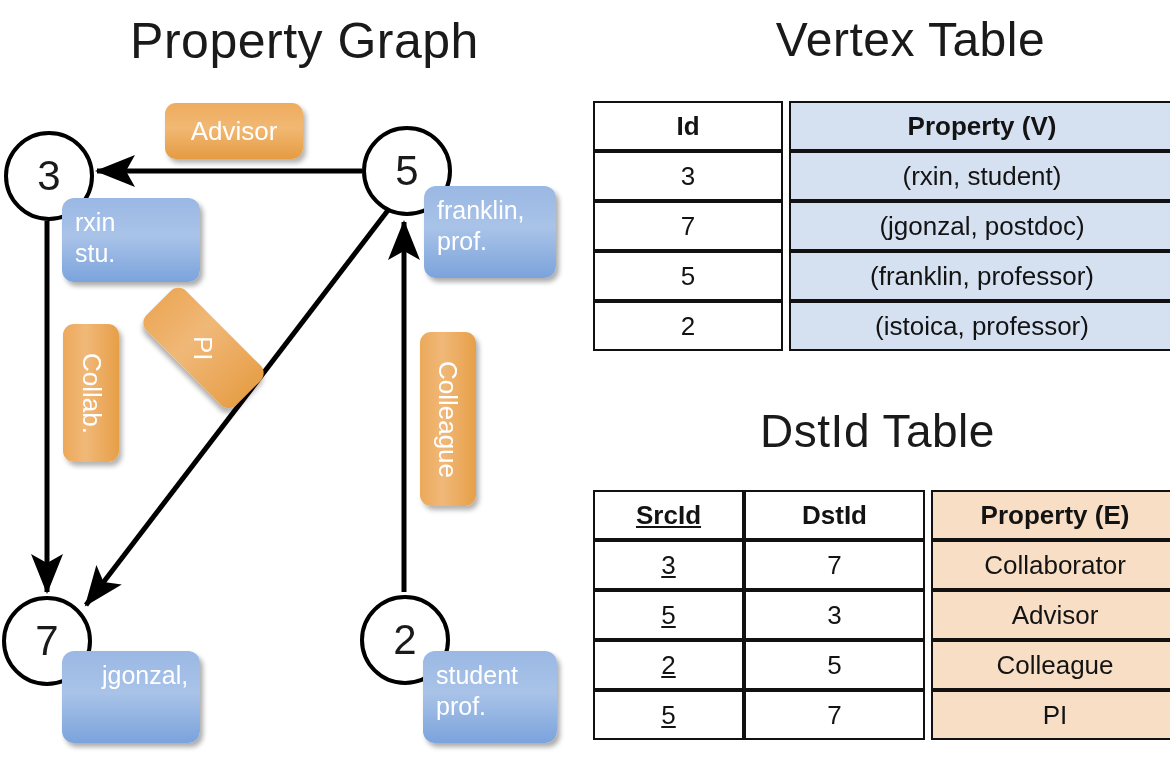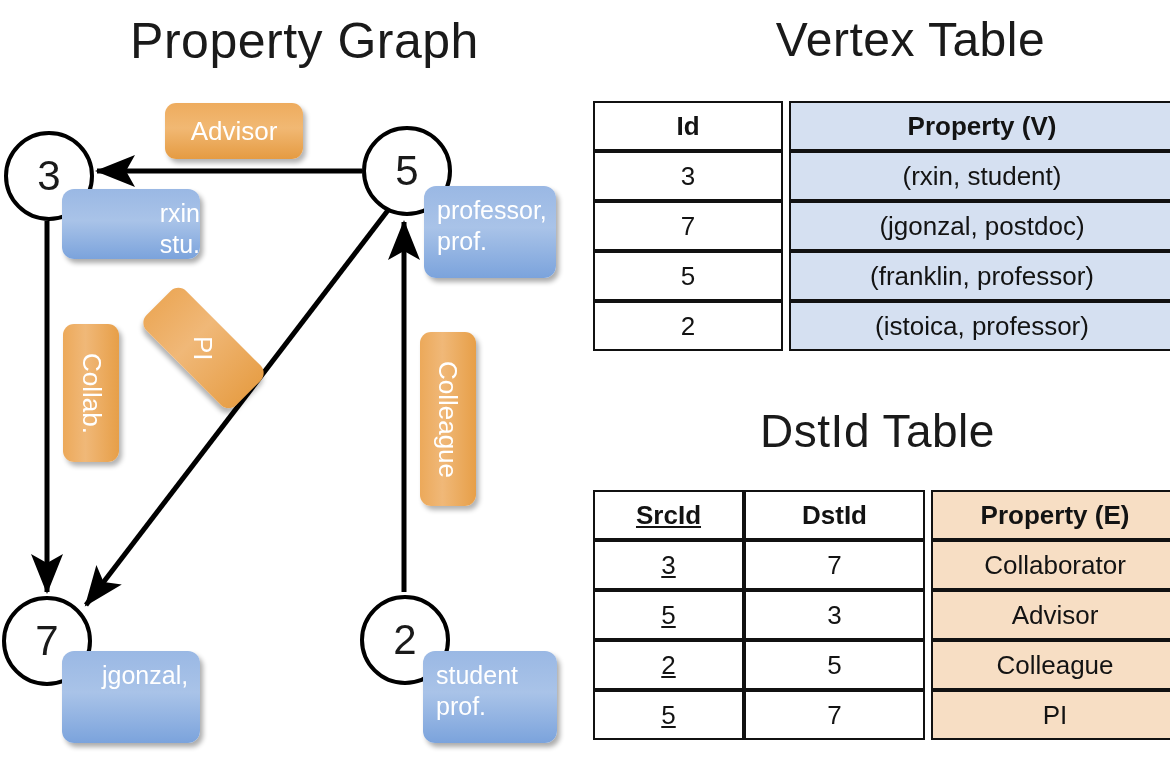--- a/index.html
+++ b/index.html
@@ -85,21 +85,21 @@
     background: linear-gradient(to bottom, #9ab8e4 0%, #a9c3e8 45%, #7ba3dc 100%);
     box-shadow: 3px 4px 5px rgba(0,0,0,0.33);
     color: #ffffff;
     font-size: 25px;
     font-weight: 300;
     line-height: 1.22;
     padding: 9px 0 0 13px;
     box-sizing: border-box;
     z-index: 4;
   }
-  #prop-box-rxin     { left: 62px;  top: 189px; width: 138px; height: 70px; text-align: right; }
+  #prop-box-rxin     { left: 62px;  top: 198px; width: 138px; height: 84px; }
   #prop-box-franklin { left: 424px; top: 186px; width: 132px; height: 92px; }
   #prop-box-jgonzal  { left: 62px;  top: 651px; width: 138px; height: 92px; padding-left: 40px; }
   #prop-box-istoica  { left: 423px; top: 651px; width: 134px; height: 92px; }
 
   
   .edge-prop-box {
     position: absolute;
     border-radius: 11px;
     background: linear-gradient(to right, #eca95a 0%, #f0b878 40%, #e79f48 100%);
     box-shadow: 3px 4px 5px rgba(0,0,0,0.30);
@@ -205,21 +205,21 @@
   </div>
   <div class="graph-node" id="node-2">
     <span class="node-label">2</span>
   </div>
 
   <div class="vertex-prop-box" id="prop-box-rxin">
     <div>rxin</div>
     <div>stu.</div>
   </div>
   <div class="vertex-prop-box" id="prop-box-franklin">
-    <div>professor,</div>
+    <div>franklin,</div>
     <div>prof.</div>
   </div>
   <div class="vertex-prop-box" id="prop-box-jgonzal">
     <div>jgonzal,</div>
   </div>
   <div class="vertex-prop-box" id="prop-box-istoica">
     <div>student</div>
     <div>prof.</div>
   </div>
 

